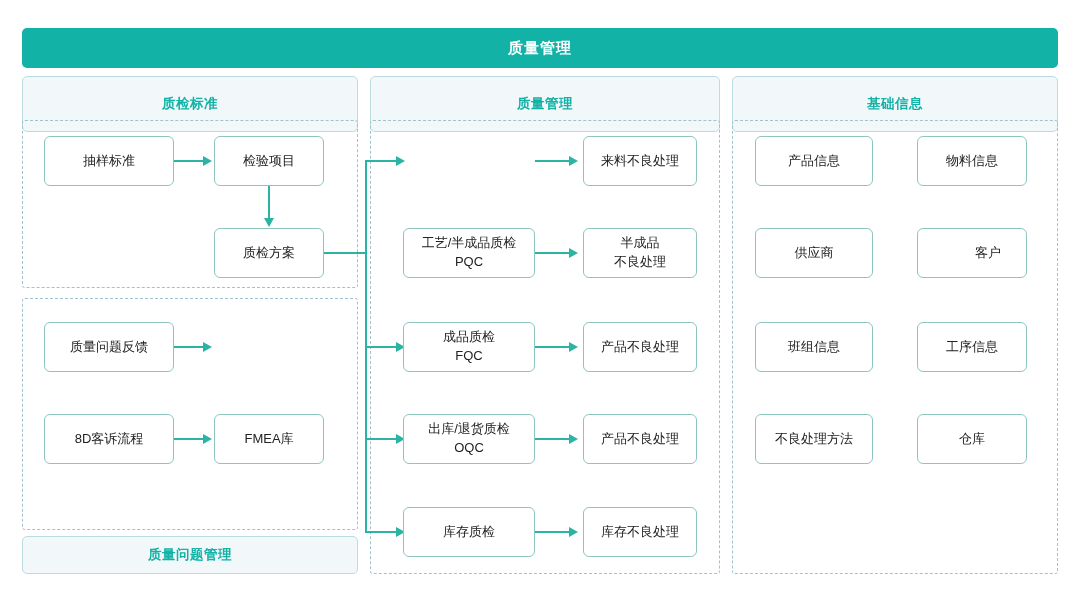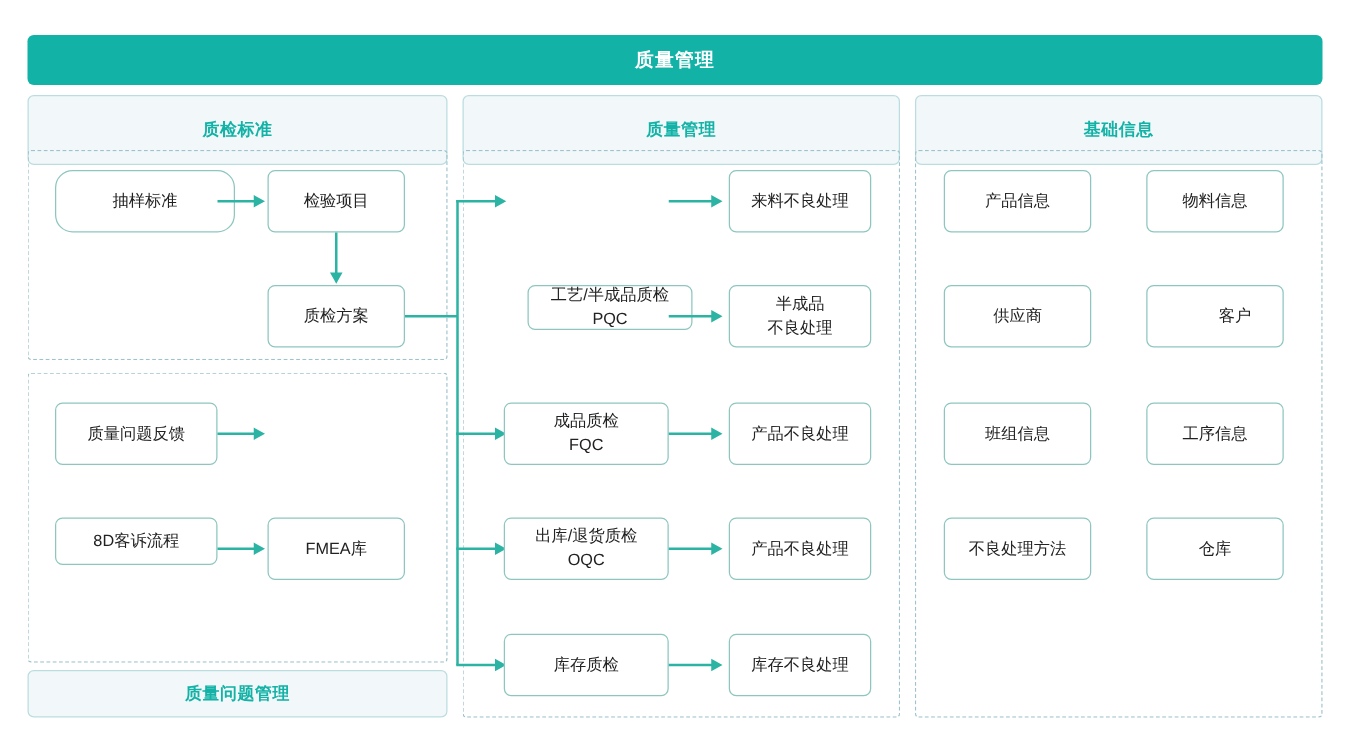--- a/index.html
+++ b/index.html
@@ -102,34 +102,34 @@
     <div class="sec-header">
       <span>基础信息</span>
     </div>
   </div>
 
   <div class="dash" id="left-dash-top"></div>
   <div class="dash" id="left-dash-bot"></div>
   <div class="dash" id="mid-dash"></div>
   <div class="dash" id="right-dash"></div>
 
-  <div class="node" style="left:44px;top:136px;width:144px;height:50px;border-radius:14px;">
+  <div class="node" style="left:44px;top:136px;width:130px;height:50px;">
     <span>抽样标准</span>
   </div>
   <div class="node" style="left:214px;top:136px;width:110px;height:50px;">
     <span>检验项目</span>
   </div>
   <div class="node" style="left:214px;top:228px;width:110px;height:50px;">
     <span>质检方案</span>
   </div>
 
   <div class="node" style="left:44px;top:322px;width:130px;height:50px;">
     <span>质量问题反馈</span>
   </div>
-  <div class="node" style="left:44px;top:414px;width:130px;height:38px;">
+  <div class="node" style="left:44px;top:414px;width:130px;height:50px;">
     <span>8D客诉流程</span>
   </div>
   <div class="node" style="left:214px;top:414px;width:110px;height:50px;">
     <span>FMEA库</span>
   </div>
 
   <div class="hline" style="left:174px;top:160px;width:31px;"></div>
   <div class="arrow" style="left:203px;top:156px;"></div>
 
   <div class="vline" style="left:268px;top:186px;height:33px;"></div>
@@ -159,21 +159,21 @@
 
   <div class="hline" style="left:365px;top:531px;width:34px;"></div>
   <div class="arrow" style="left:396px;top:527px;"></div>
 
   <div class="node" style="left:583px;top:136px;width:114px;height:50px;">
     <span>来料不良处理</span>
   </div>
   <div class="hline" style="left:535px;top:160px;width:36px;"></div>
   <div class="arrow" style="left:569px;top:156px;"></div>
 
-  <div class="node" style="left:422px;top:228px;width:132px;height:36px;">
+  <div class="node" style="left:403px;top:228px;width:132px;height:50px;">
     <span>工艺/半成品质检</span>
     <span>PQC</span>
   </div>
   <div class="node" style="left:583px;top:228px;width:114px;height:50px;">
     <span>半成品</span>
     <span>不良处理</span>
   </div>
   <div class="hline" style="left:535px;top:252px;width:36px;"></div>
   <div class="arrow" style="left:569px;top:248px;"></div>
 

